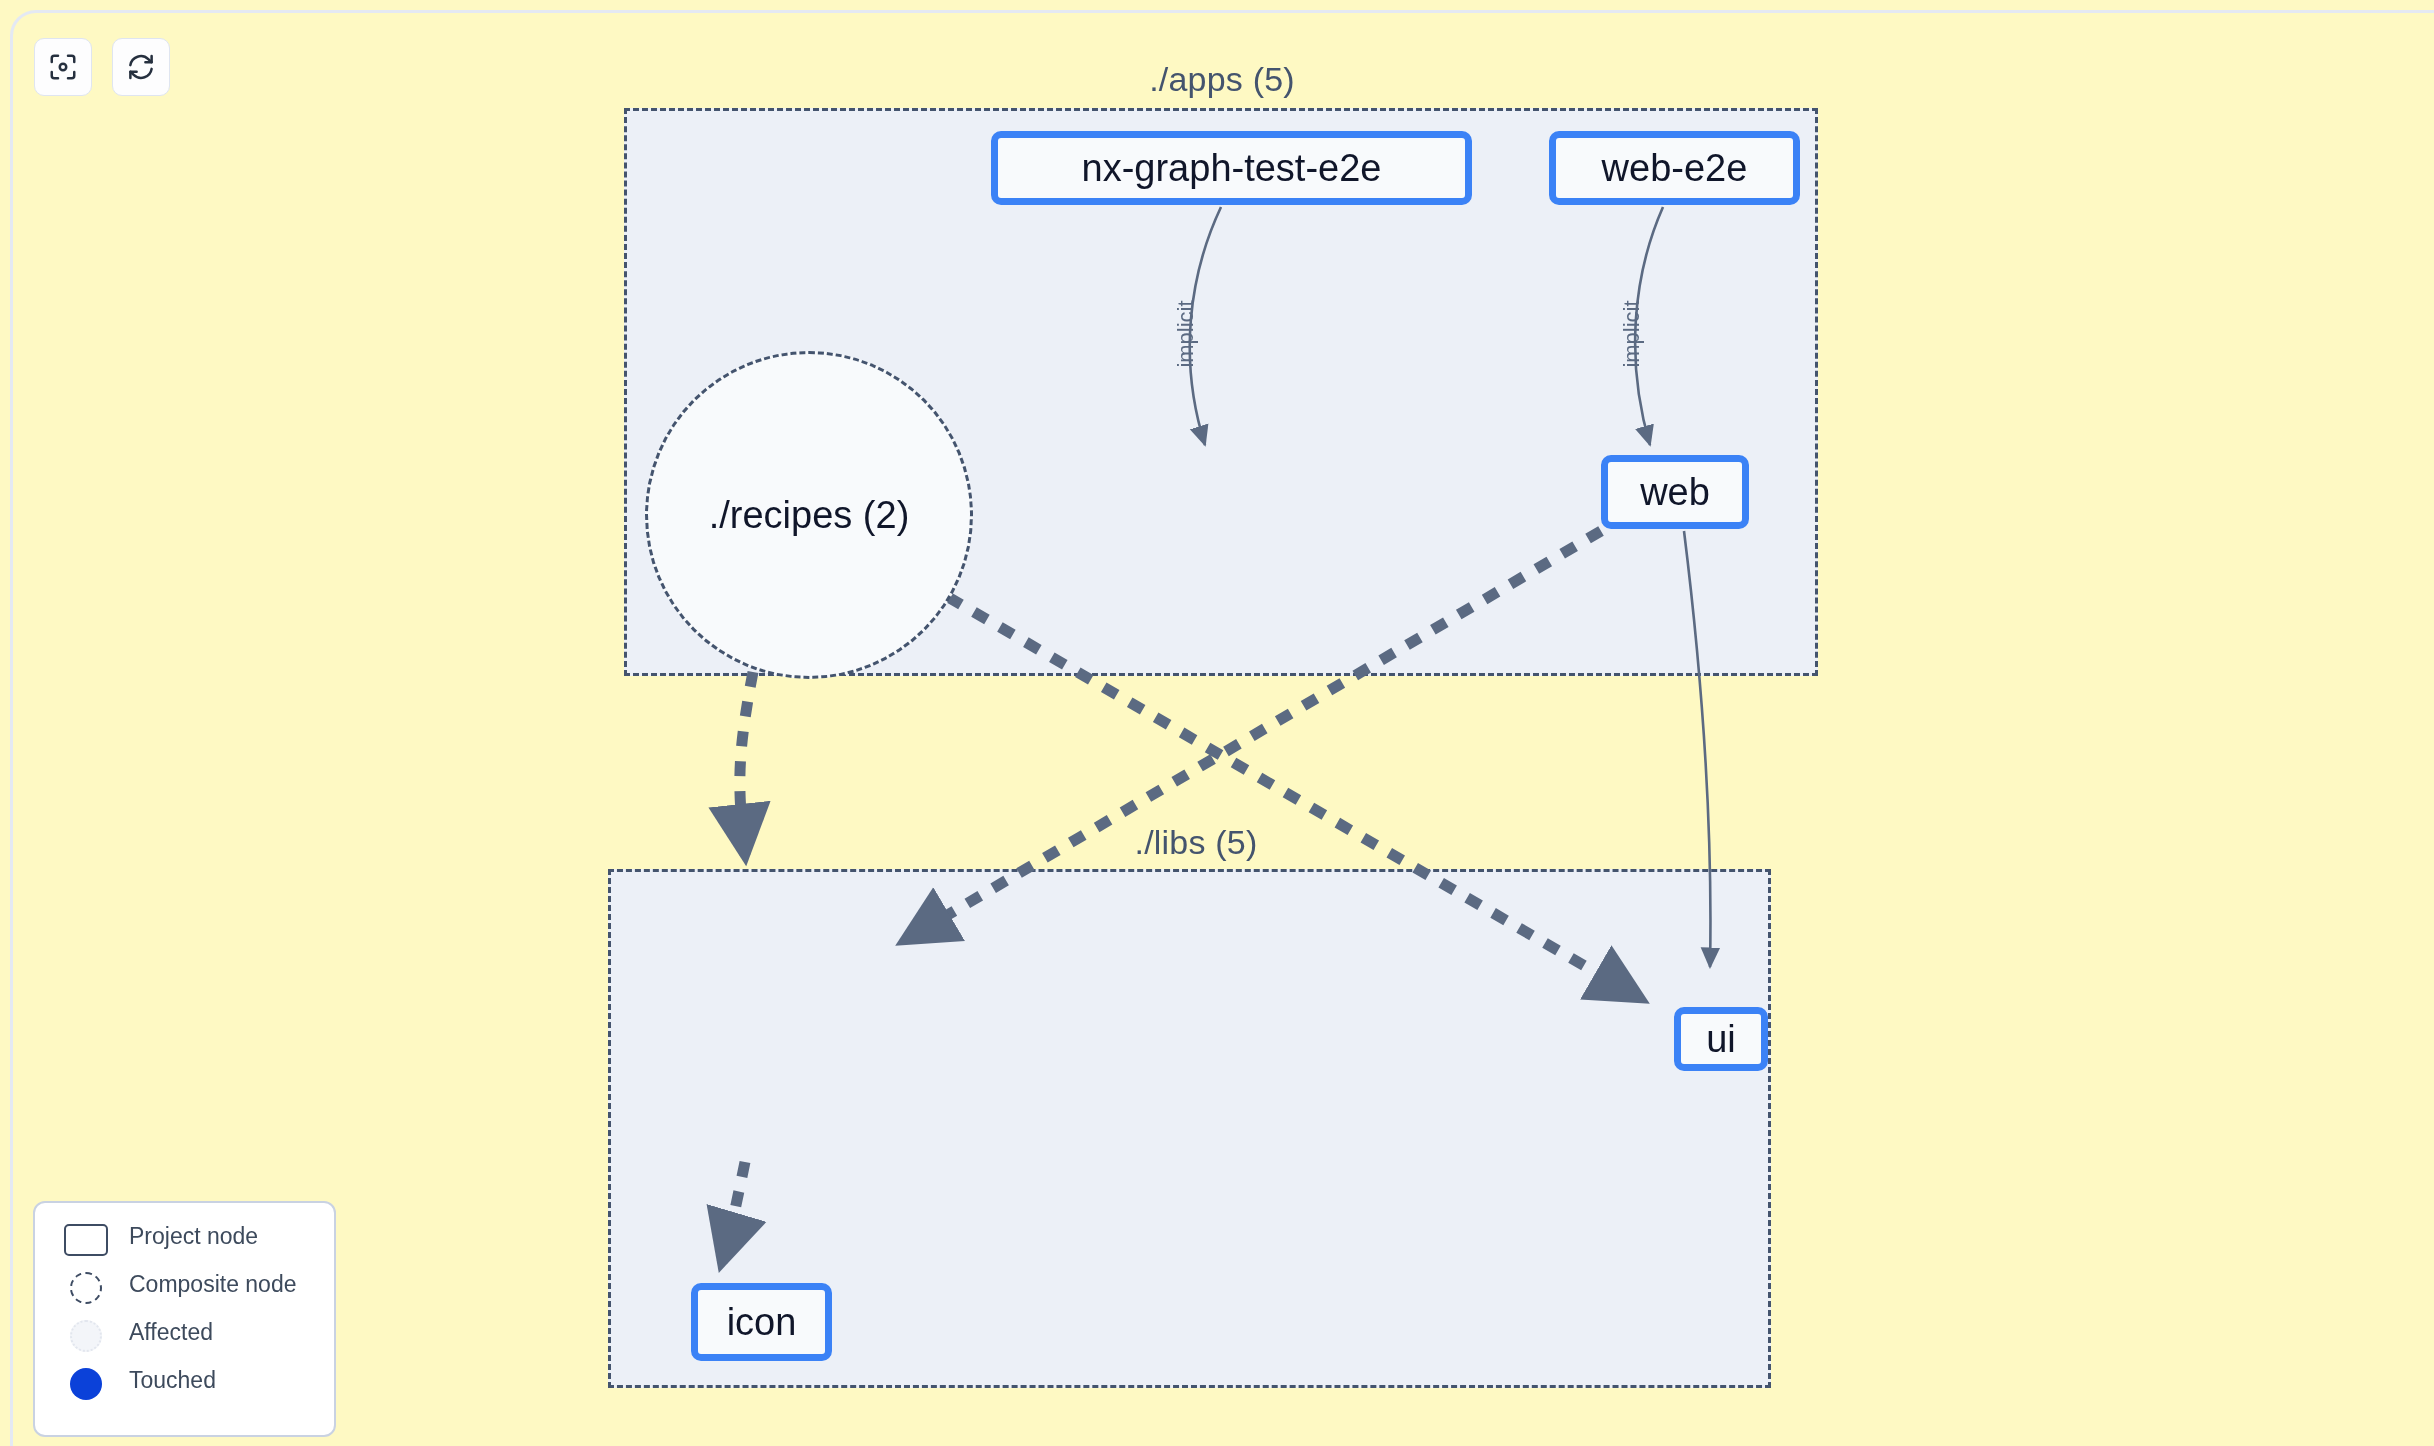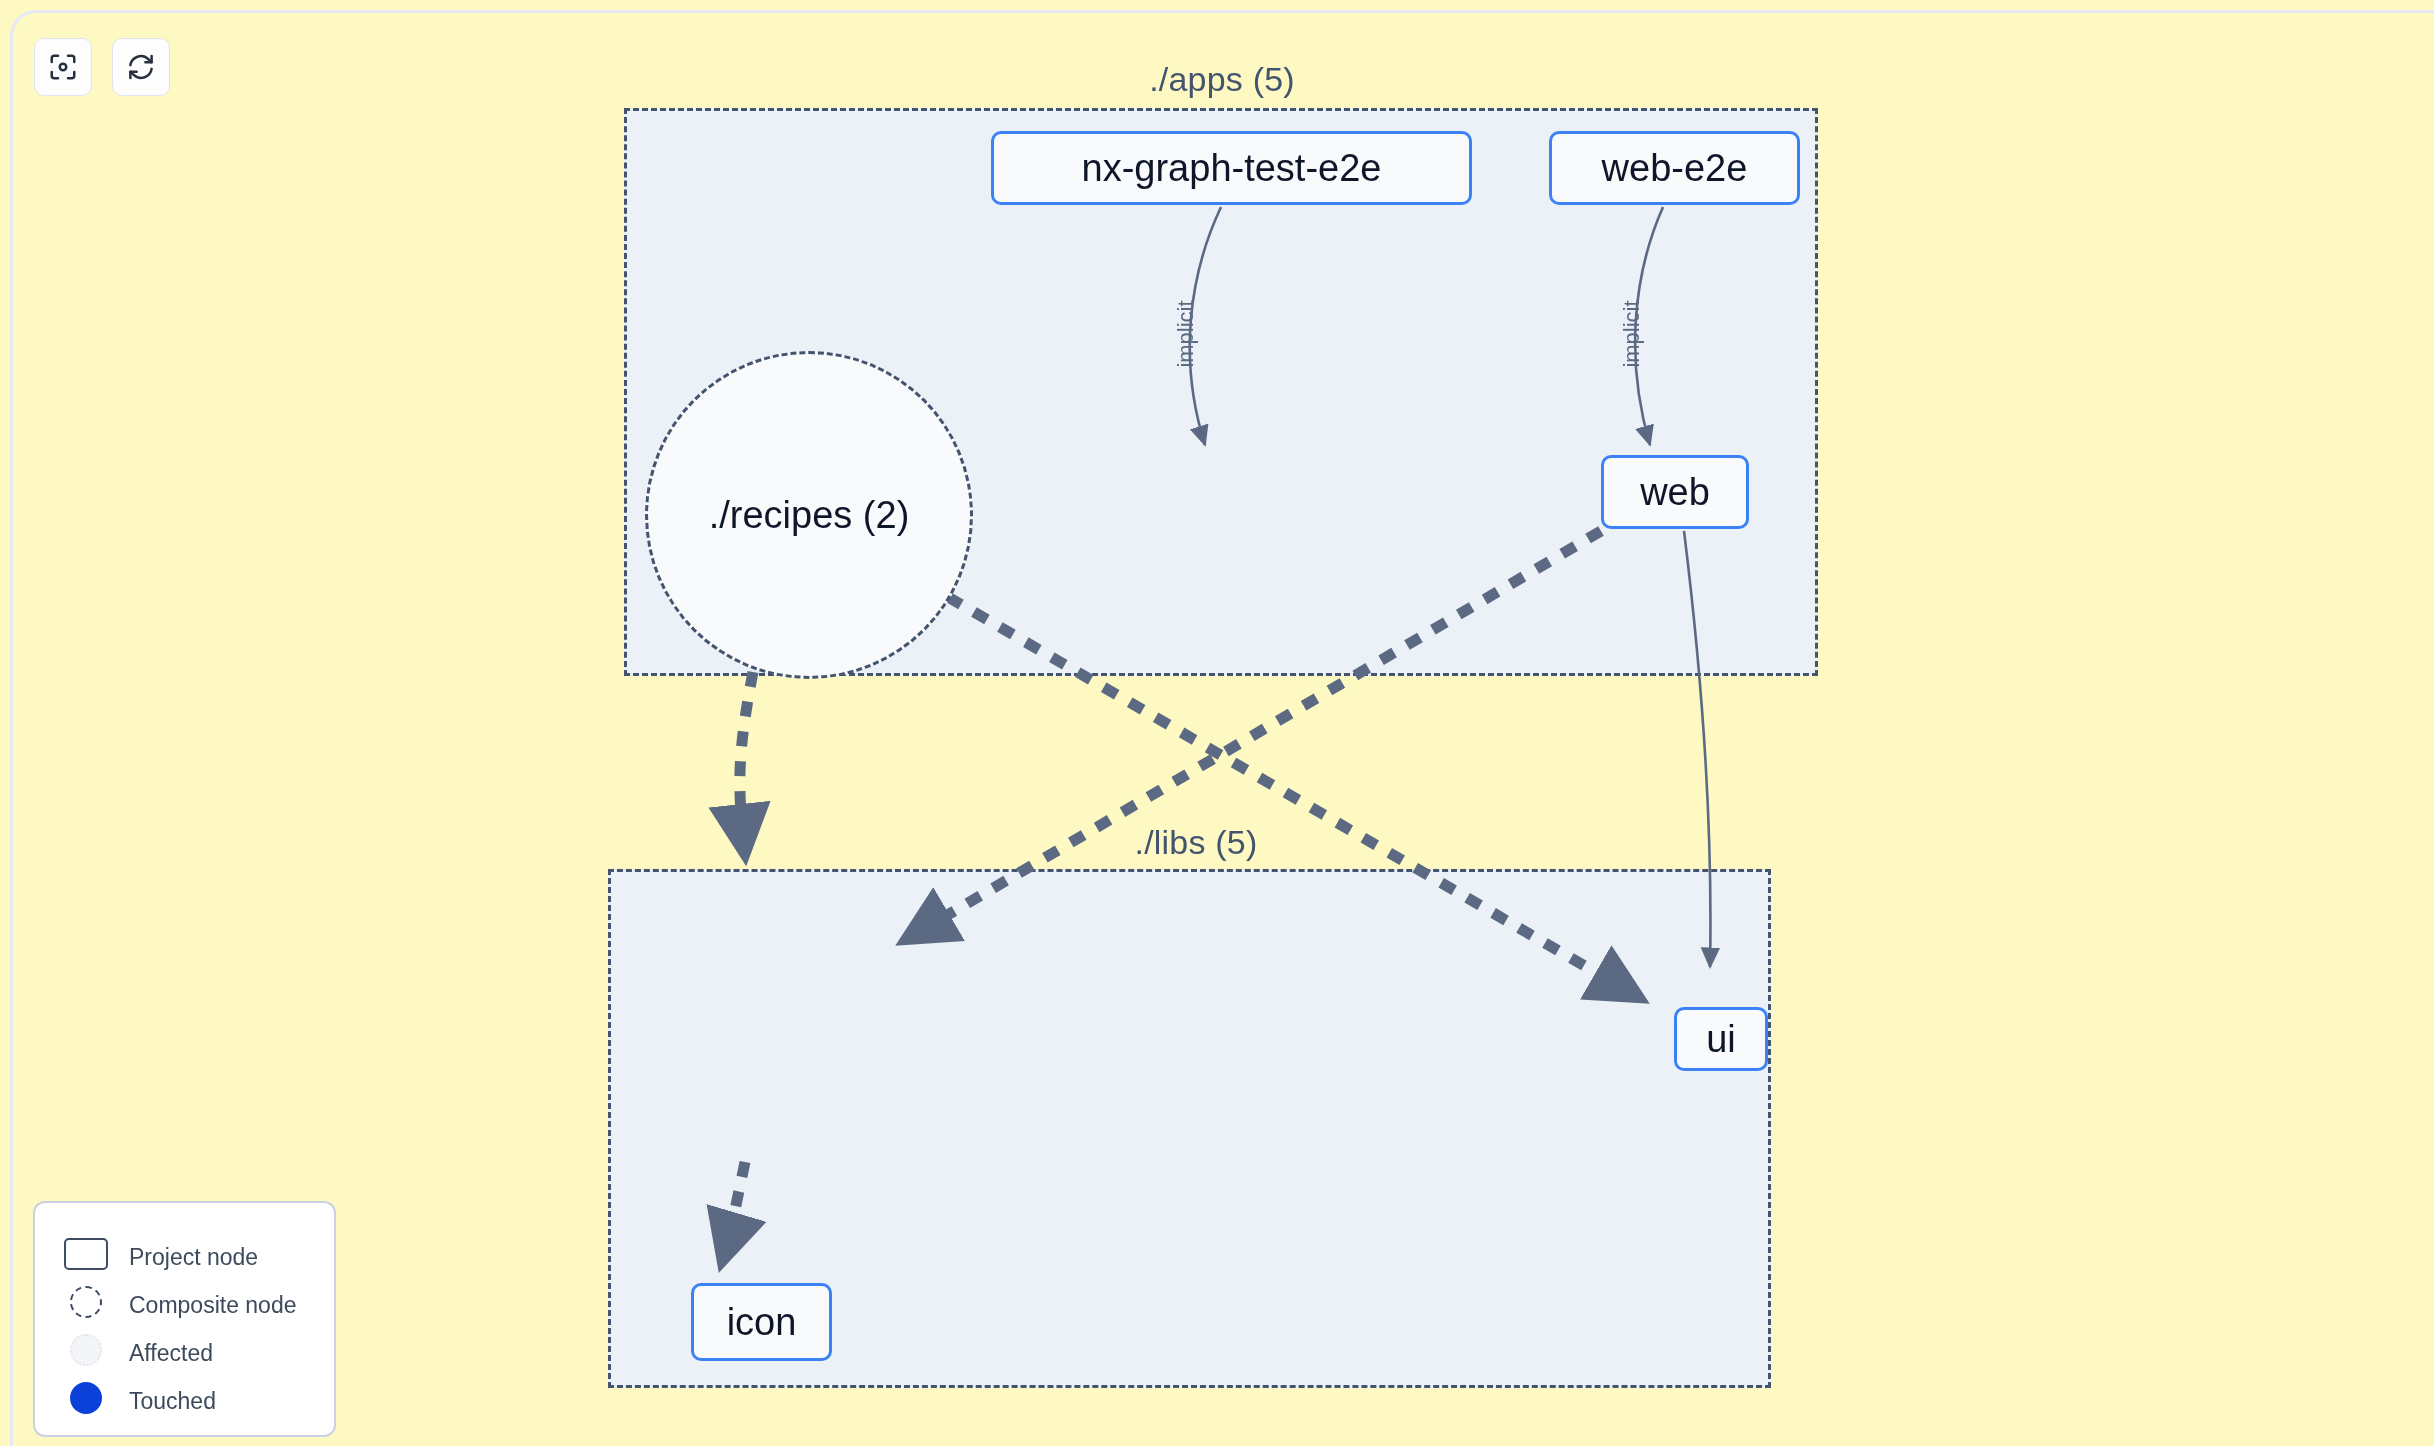--- a/index.html
+++ b/index.html
@@ -87,21 +87,21 @@
     font-size: 34px;
     line-height: 1;
     letter-spacing: 0.2px;
     white-space: nowrap;
     transform: translateX(-50%);
   }
 
   
   .project-node {
     position: absolute;
-    border: 3px solid #3b82f6;
+    border: 7px solid #3b82f6;
     border-radius: 10px;
     background: #f8fafc;
     display: flex;
     align-items: center;
     justify-content: center;
     box-sizing: border-box;
     cursor: pointer;
     color: #10162a;
     font-size: 38px;
     white-space: nowrap;
@@ -131,21 +131,21 @@
     width: 303px;
     border: 2px solid #c9d2e2;
     border-radius: 12px;
     background: #ffffff;
     padding: 20px 24px 20px 28px;
     box-sizing: border-box;
     z-index: 40;
   }
   .legend-row {
     display: flex;
-    align-items: flex-end;
+    align-items: flex-start;
     height: 48px;
     gap: 20px;
   }
   .legend-swatch {
     width: 46px;
     height: 34px;
     flex: 0 0 46px;
     display: flex;
     align-items: center;
     justify-content: center;

